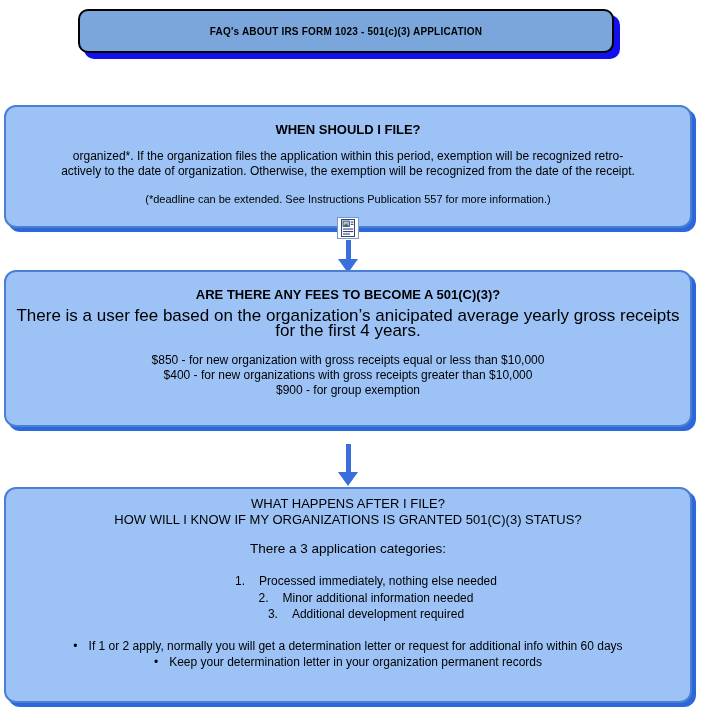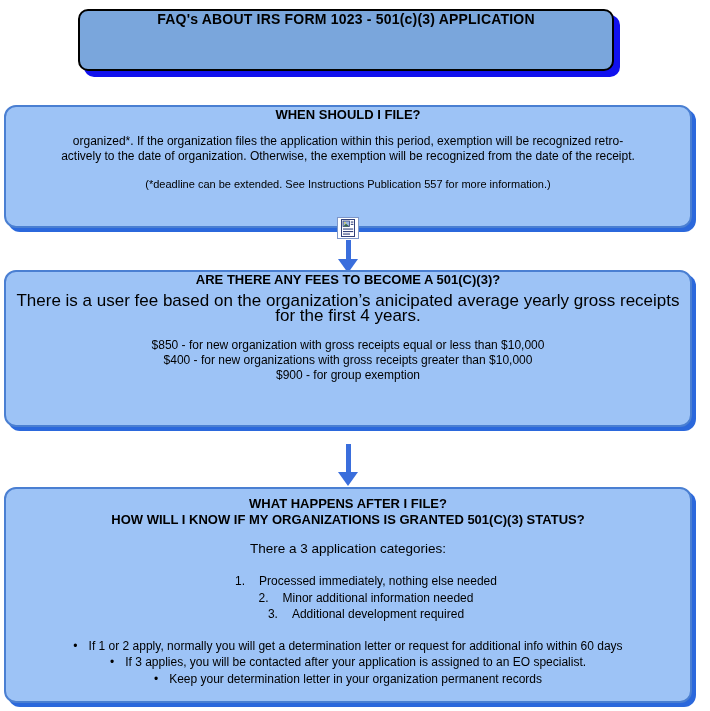--- a/index.html
+++ b/index.html
@@ -7,46 +7,46 @@
     width: 710px; height: 711px;
     background: #ffffff;
     font-family: "Liberation Sans", sans-serif;
     color: #000000;
     position: relative;
     overflow: hidden;
   }
   .title-box {
     position: absolute;
     left: 78px; top: 9px;
-    width: 536px; height: 62px;
+    width: 536px; height: 44px;
     background: #7aa6dc;
     border: 2px solid #000000;
     border-radius: 10px;
     box-shadow: 6px 6px 0 0 #1111ee;
-    display: flex; align-items: flex-start; justify-content: center;
-    font-weight: bold; font-size: 14px;
+    display: flex; align-items: center; justify-content: center;
+    font-weight: bold; font-size: 10px;
     letter-spacing: 0.2px;
     box-sizing: border-box;
   }
   .fbox {
     position: absolute;
     left: 4px; width: 688px;
     background: #9dc3f6;
     border: 2px solid #4a7fd2;
     border-radius: 12px;
     box-shadow: 4px 4px 0 0 #2b68dc;
     text-align: center;
     box-sizing: border-box;
   }
   .box-when  { top: 105px; height: 123px; }
   .box-fees  { top: 270px; height: 157px; }
   .box-after { top: 487px; height: 216px; }
-  .box-heading { font-weight: bold; font-size: 13px; margin-top: 0; }
+  .box-heading { font-weight: bold; font-size: 13px; margin-top: 15px; }
   .box-after .box-heading { margin-top: 7px; line-height: 16px; }
-  .heading-line { font-weight: bold; font-size: 13px; line-height: 16px; }
+  .heading-line { font-weight: normal; font-size: 13px; line-height: 16px; }
   .body-block { margin-top: 12px; }
   .body-line { font-size: 12px; line-height: 15px; padding: 0 10px; }
   .note-line { font-size: 11px; line-height: 14px; margin-top: 13px; }
   .intro-line { font-size: 17px; line-height: 15px; margin-top: 6px; }
   .fees-block { margin-top: 15px; }
   .update-line { font-size: 12px; line-height: 15px; margin-top: 15px; }
   .subheading { font-size: 13.5px; margin-top: 13px; }
   .numbered-block { margin-top: 17px; padding-left: 36px; }
   .numbered-line { font-size: 12px; line-height: 16.5px; }
   .numbered-line .num { margin-right: 14px; }
@@ -130,19 +130,16 @@
     </div>
     <div class="numbered-line">
       <span class="num">3.</span><span>Additional development required</span>
     </div>
   </div>
   <div class="bullet-block">
     <div class="bullet-line">
       <span class="marker">•</span><span>If 1 or 2 apply, normally you will get a determination letter or request for additional info within 60 days</span>
     </div>
     <div class="bullet-line">
-      <span class="marker">•</span><span>If 3 applies, you will be contacted after your application is assigned to an EO specialist.</span>
-    </div>
-    <div class="bullet-line">
       <span class="marker">•</span><span>Keep your determination letter in your organization permanent records</span>
     </div>
   </div>
 </div>
 
 </body></html>

